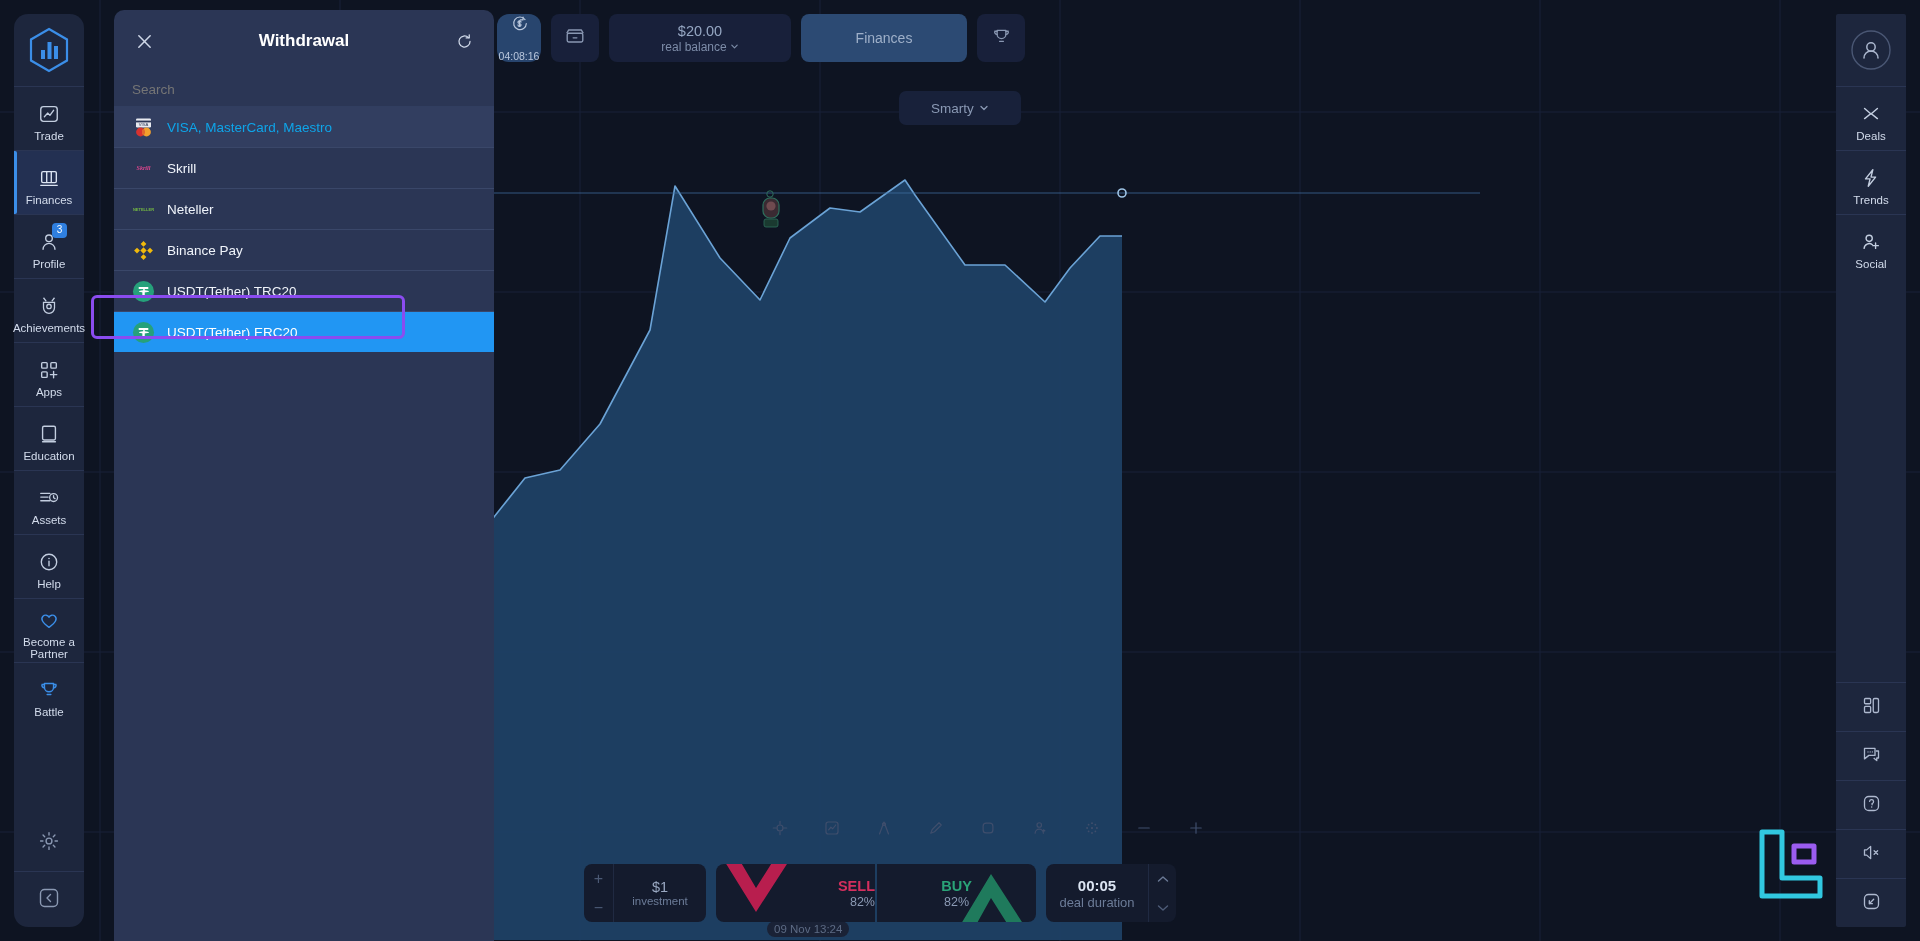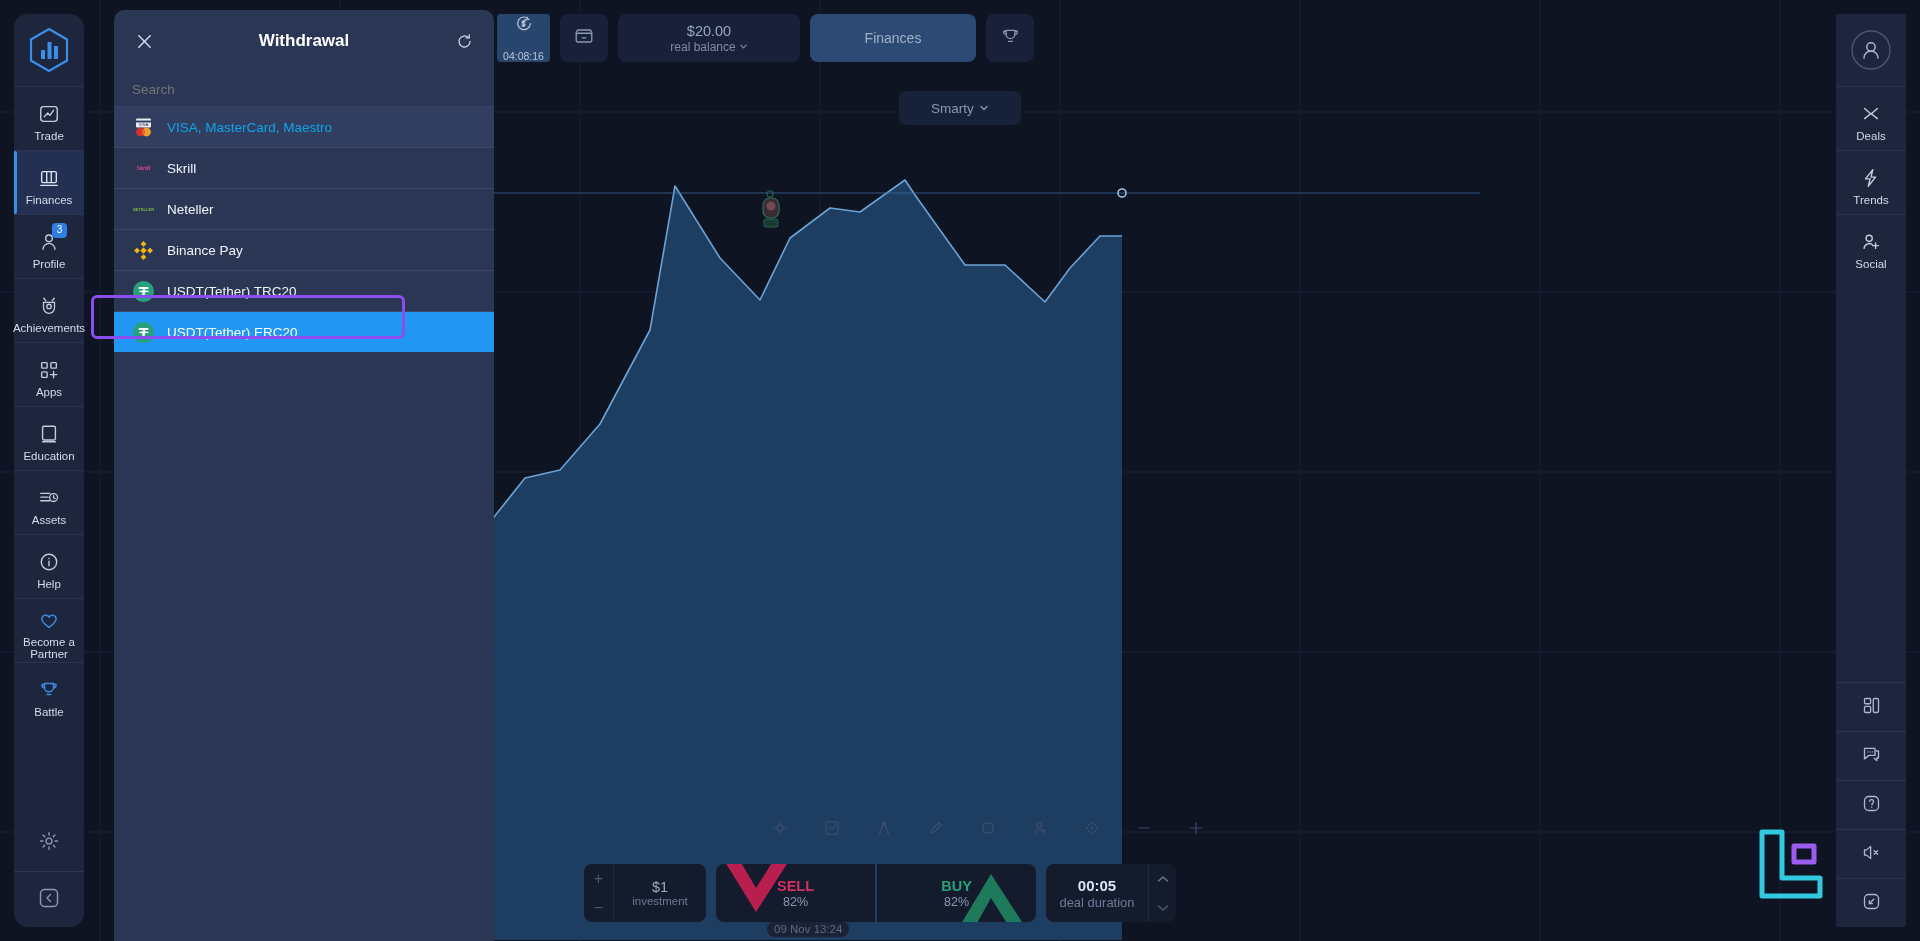--- a/index.html
+++ b/index.html
@@ -55,21 +55,21 @@
     display: flex; flex-direction: column; align-items: center; z-index: 20;
   }
   .avatar-wrap { width: 70px; height: 72px; display: flex; align-items: center; justify-content: center; cursor: pointer; }
   .rsb-spacer { flex: 1 1 auto; }
   .r-btn { width: 70px; height: 49px; display: flex; align-items: center; justify-content: center; cursor: pointer; border-top: 1px solid #2a3553; }
   .r-btn svg { width: 21px; height: 21px; }
 
   
   .topbar { position: absolute; left: 497px; top: 14px; height: 48px; display: flex; align-items: stretch; gap: 10px; z-index: 15; }
   .tb-timer {
-    width: 53px; background: #28456e; border-radius: 4px;
+    width: 44px; background: #28456e; border-radius: 12px;
     display: flex; flex-direction: column; align-items: center; justify-content: center; gap: 13px; cursor: pointer;
   }
   .tb-timer .t { font-size: 10.5px; color: #b9c7dd; }
   .tb-gift { width: 48px; background: #18203a; border-radius: 8px; display: flex; align-items: center; justify-content: center; cursor: pointer; }
   .tb-balance {
     width: 182px; background: #18203a; border-radius: 8px;
     display: flex; flex-direction: column; align-items: center; justify-content: center; cursor: pointer;
   }
   .tb-balance .amt { font-size: 14.5px; color: #95a6c2; line-height: 17px; }
   .tb-balance .sub { font-size: 12px; color: #7d8ca8; display: flex; align-items: center; gap: 3px; }
@@ -125,21 +125,21 @@
   .inv-steps { width: 30px; height: 100%; display: flex; flex-direction: column; border-right: 1px solid #202a42; }
   .inv-step { flex: 1; display: flex; align-items: center; justify-content: center; font-size: 16px; color: #4b5974; cursor: pointer; }
   .inv-main { flex: 1; display: flex; flex-direction: column; align-items: center; justify-content: center; }
   .inv-main .v { font-size: 14.5px; color: #9aa9c2; line-height: 16px; }
   .inv-main .l { font-size: 11.5px; color: #6c7c98; }
   .sb-wrap { width: 320px; display: flex; gap: 2px; position: relative; }
   .sb {
     flex: 1; background: #141b2d; display: flex; flex-direction: column;
     align-items: center; justify-content: center; cursor: pointer; position: relative; overflow: hidden;
   }
-  .sb.sell { border-radius: 8px 0 0 8px; }
+  .sb.sell { border-radius: 8px 0 0 8px; align-items: flex-end; }
   .sb.buy { border-radius: 0 8px 8px 0; }
   .sb .t { font-size: 14.5px; font-weight: bold; line-height: 17px; z-index: 2; }
   .sb .p { font-size: 12.5px; color: #8b9ab4; z-index: 2; }
   .sb.sell .t { color: #d42f5e; }
   .sb.buy .t { color: #2aa377; }
   .sb-mark { position: absolute; top: 0; bottom: 0; width: 85px; z-index: 1; }
   .dur-box { width: 130px; background: #141b2d; border-radius: 8px; display: flex; align-items: center; }
   .dur-main { flex: 1; display: flex; flex-direction: column; align-items: center; justify-content: center; }
   .dur-main .v { font-size: 15px; color: #dbe4f2; font-weight: bold; line-height: 18px; }
   .dur-main .l { font-size: 13px; color: #6c7c98; }

